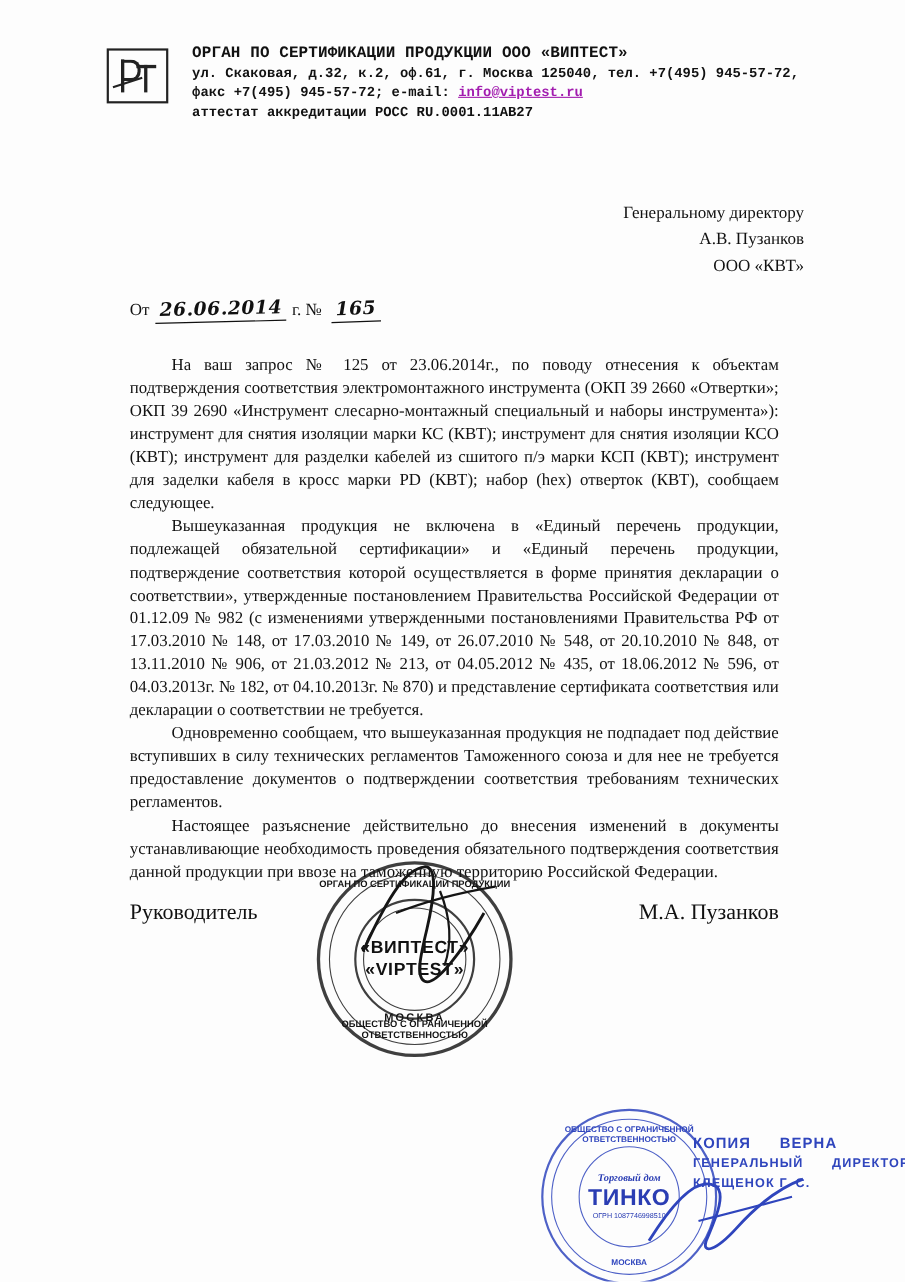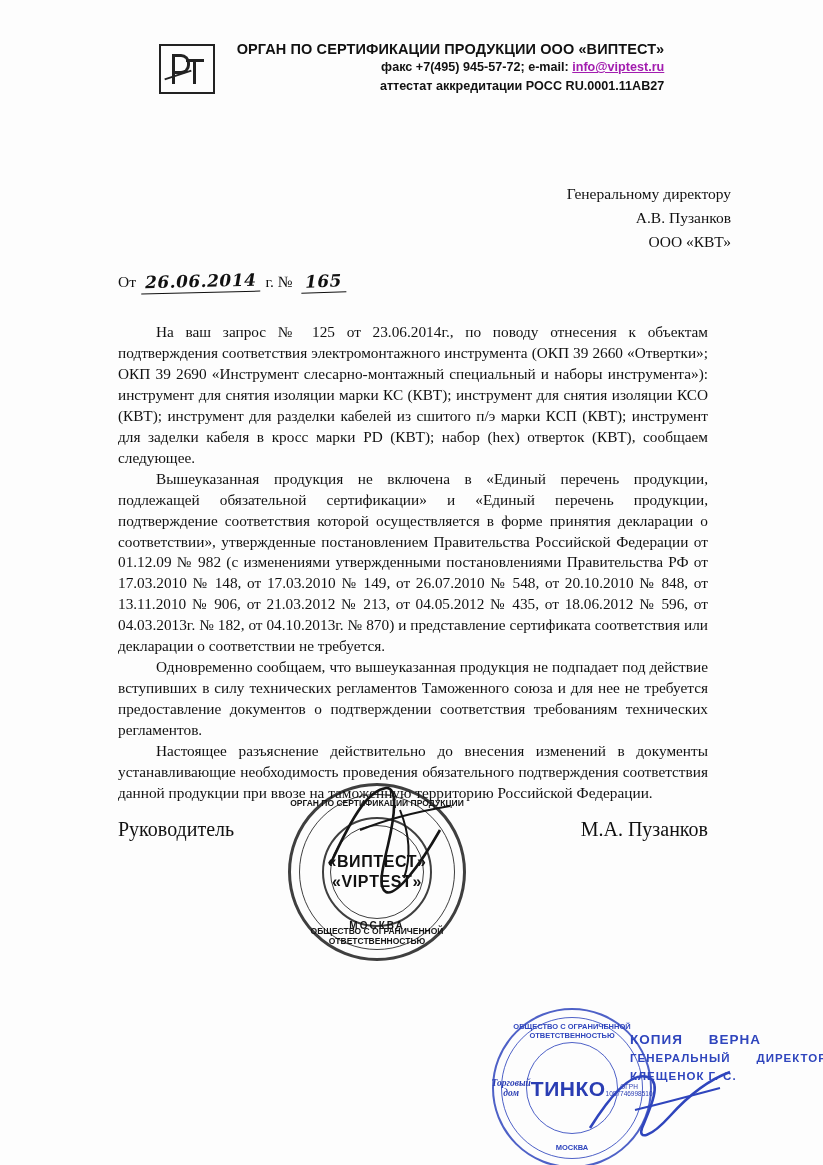--- a/index.html
+++ b/index.html
@@ -78,22 +78,22 @@
     position: absolute;
     left: 3px;
     top: 28px;
     width: 28px;
     height: 2px;
     background: #222;
     transform: rotate(-18deg);
   }
 
   .org-block {
-    text-align: right;
-    font-family: Liberation Sans, sans-serif;
+    text-align: left;
+    font-family: Liberation Mono, monospace;
     line-height: 1.32;
   }
   .org-title {
     font-weight: bold;
     font-size: 14.5px;
     letter-spacing: 0.1px;
   }
   .org-line {
     font-size: 12.6px;
     font-weight: bold;
@@ -253,21 +253,21 @@
     font-size: 7.5px;
     font-weight: bold;
     color: #2f45bd;
   }
   .stamp-blue .arc-top { top: 14px; }
   .stamp-blue .arc-bottom { bottom: 16px; }
   .stamp-blue .core {
     position: absolute;
     inset: 36px;
     display: flex;
-    flex-direction: row;
+    flex-direction: column;
     align-items: center;
     justify-content: center;
     text-align: center;
   }
   .stamp-blue .core .td {
     font-family: "Liberation Serif", serif;
     font-style: italic;
     font-size: 9.5px;
     font-weight: bold;
   }
@@ -316,20 +316,21 @@
   <div class="header">
     <div class="gost-logo">
       <div class="p-stem"></div>
       <div class="p-bowl"></div>
       <div class="t-stem"></div>
       <div class="t-bar"></div>
       <div class="slash"></div>
     </div>
     <div class="org-block">
       <div class="org-title">ОРГАН ПО СЕРТИФИКАЦИИ ПРОДУКЦИИ ООО «ВИПТЕСТ»</div>
+      <div class="org-line">ул. Скаковая, д.32, к.2, оф.61, г. Москва 125040, тел. +7(495) 945-57-72,</div>
       <div class="org-line">
         <span>факс +7(495) 945-57-72; e-mail: </span><span class="link">info@viptest.ru</span>
       </div>
       <div class="org-accred">аттестат аккредитации РОСС RU.0001.11АВ27</div>
     </div>
   </div>
 
   <div class="addressee">
     <div>Генеральному директору</div>
     <div>А.В. Пузанков</div>

